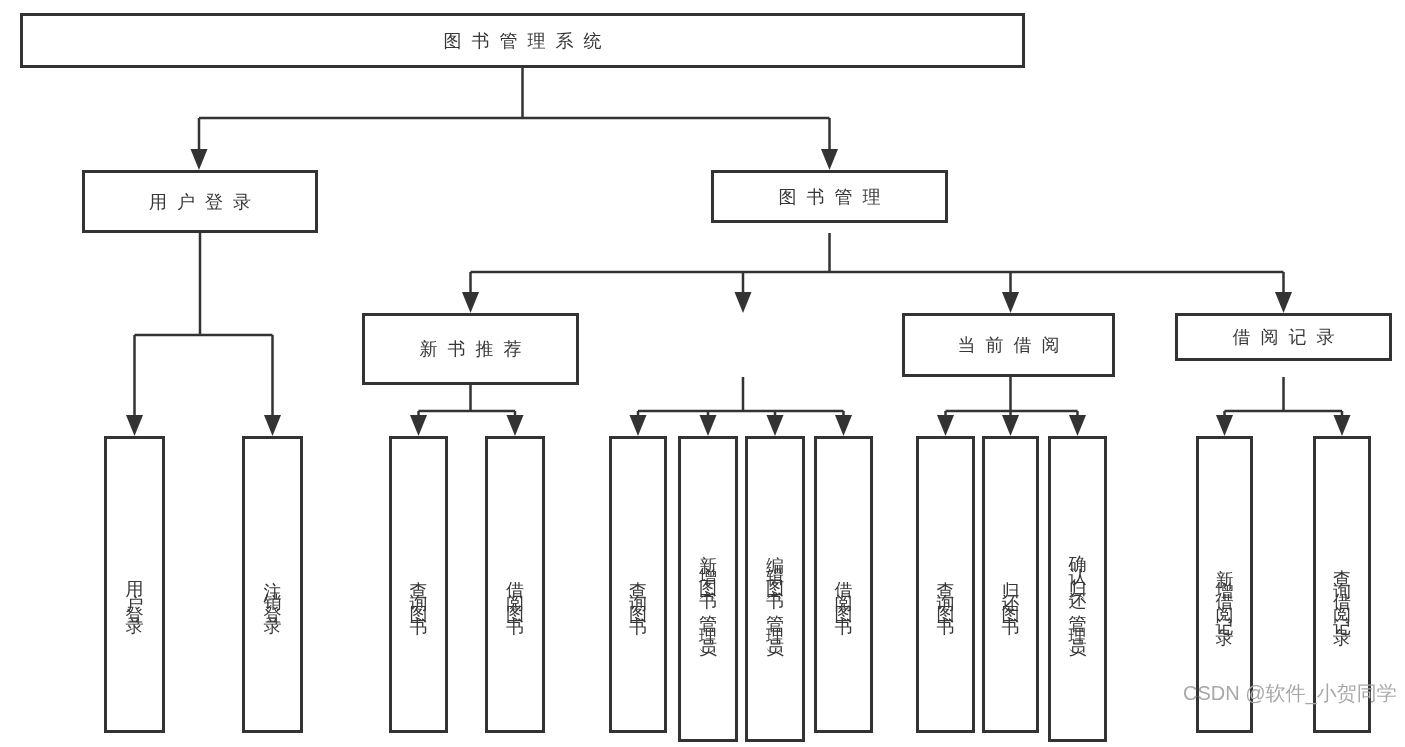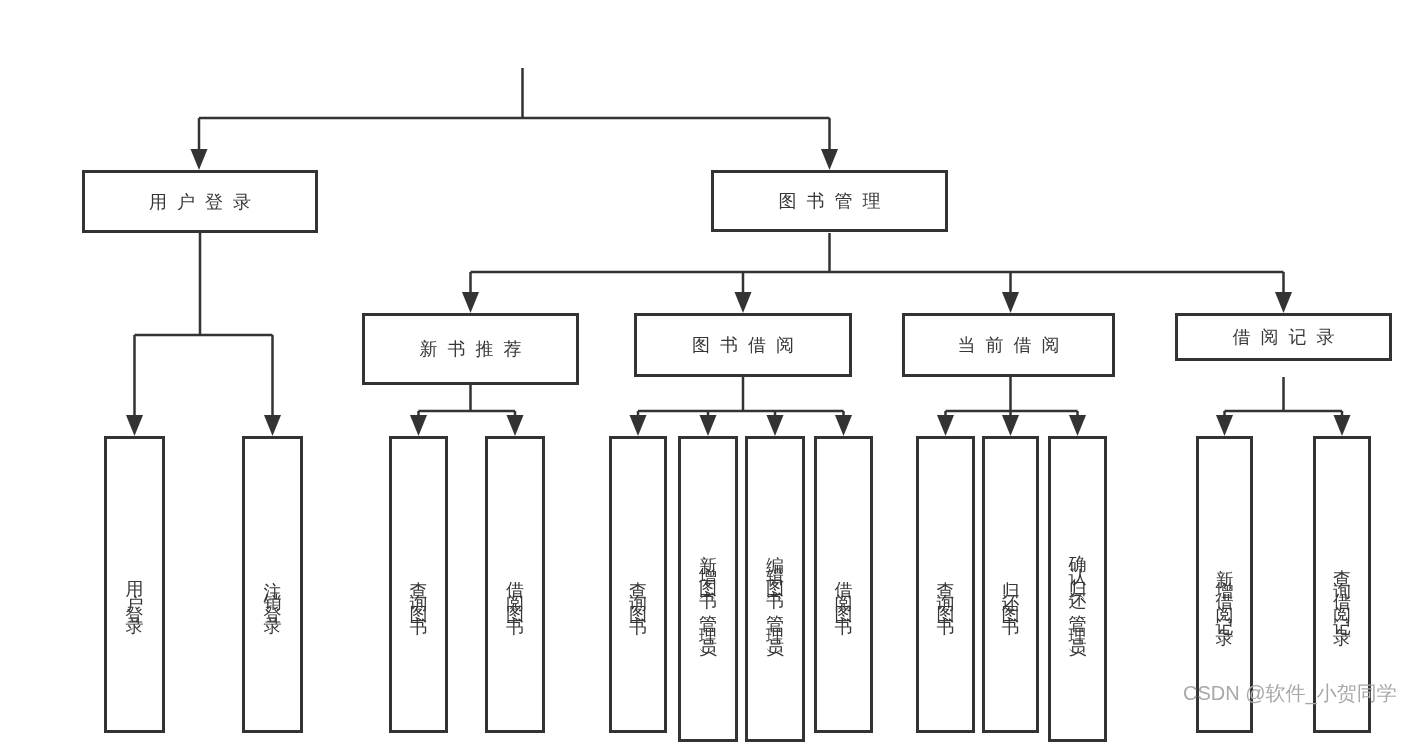--- a/index.html
+++ b/index.html
@@ -55,33 +55,33 @@
       <polygon points="699.5,415 716.5,415 708,436" fill="#333333"></polygon>
       <polygon points="766.5,415 783.5,415 775,436" fill="#333333"></polygon>
       <polygon points="835,415 852,415 843.5,436" fill="#333333"></polygon>
       <polygon points="937,415 954,415 945.5,436" fill="#333333"></polygon>
       <polygon points="1002,415 1019,415 1010.5,436" fill="#333333"></polygon>
       <polygon points="1069,415 1086,415 1077.5,436" fill="#333333"></polygon>
       <polygon points="1216,415 1233,415 1224.5,436" fill="#333333"></polygon>
       <polygon points="1333.5,415 1350.5,415 1342,436" fill="#333333"></polygon>
     </svg>
 
+  <div class="node h" style="left:20px;top:13px;width:1005px;height:55px">
+    <span>图书管理系统</span>
+  </div>
 
   <div class="node h" style="left:82px;top:170px;width:236px;height:63px">
     <span>用户登录</span>
   </div>
-  <div class="node h" style="left:711px;top:170px;width:237px;height:62px">
+  <div class="node h" style="left:711px;top:170px;width:237px;height:53px">
     <span>图书管理</span>
   </div>
 
   <div class="node h" style="left:362px;top:313px;width:217px;height:72px">
     <span>新书推荐</span>
-  </div>
-  <div class="node h" style="left:634px;top:313px;width:218px;height:64px">
-    <span>图书借阅</span>
   </div>
   <div class="node h" style="left:902px;top:313px;width:213px;height:64px">
     <span>当前借阅</span>
   </div>
   <div class="node h" style="left:1175px;top:313px;width:217px;height:48px">
     <span>借阅记录</span>
   </div>
 
   <div class="node v" style="left:104px;top:436px;width:61px;height:297px">
     <span>用户登录</span>

